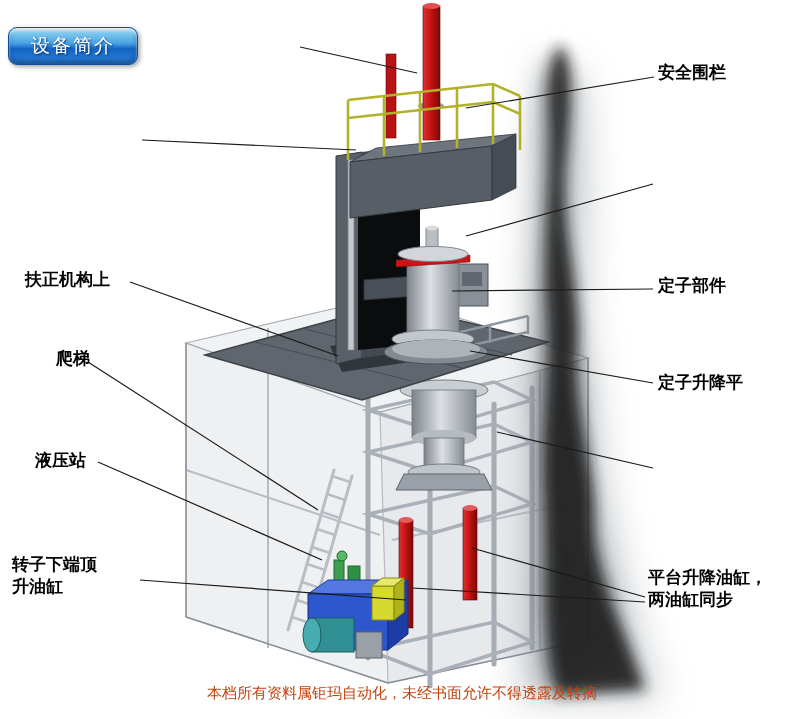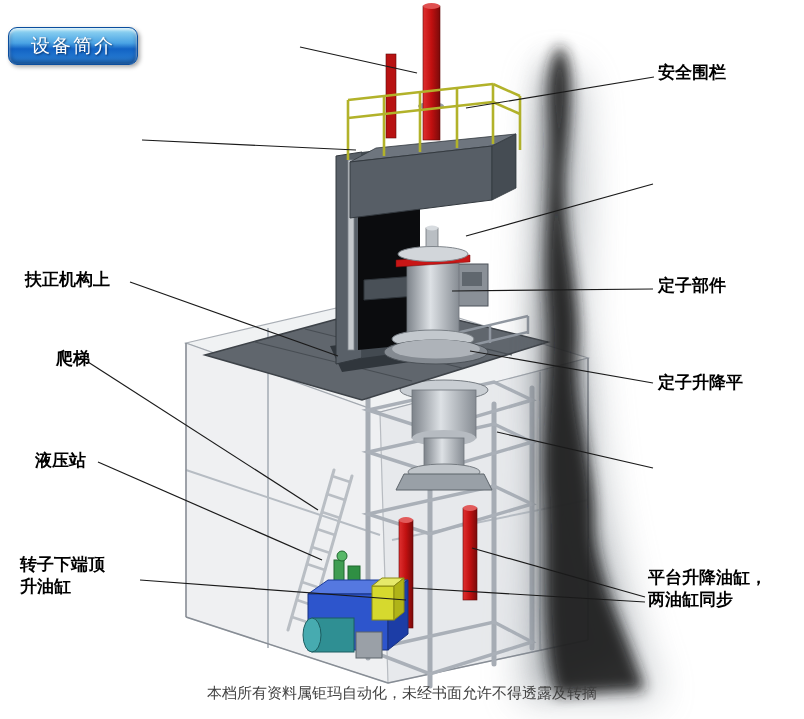--- a/index.html
+++ b/index.html
@@ -10,21 +10,21 @@
   .badge{position:absolute;left:8px;top:27px;width:128px;height:36px;border-radius:9px;
         background:linear-gradient(180deg,#9bdcf4 0%,#4aa3e4 42%,#1263c4 58%,#2f86d8 100%);
         border:1px solid #0b4e9e;
         box-shadow:inset 0 2px 3px rgba(255,255,255,.75), inset 0 -3px 5px rgba(0,30,80,.55), 2px 2px 4px rgba(0,0,0,.35);
         color:#ffffff;font-size:19px;font-weight:400;letter-spacing:2px;
         display:flex;align-items:center;justify-content:center;
         text-shadow:1px 1px 2px rgba(0,40,90,.85);}
   .lbl{position:absolute;font-size:17px;font-weight:600;color:#000;line-height:1.32;
        white-space:pre-line;}
   .footer{position:absolute;left:0;right:0;top:684px;text-align:center;
-          font-size:15px;color:#404040;font-weight:500;}
+          font-size:15px;color:#c2410c;font-weight:500;}
 </style>
 </head>
 <body>
 
 <div class="page">
 
   <svg class="scene" viewBox="0 0 804 719">
     <defs>
       <linearGradient id="gCyl" x1="0" y1="0" x2="1" y2="0">
         <stop offset="0" stop-color="#7d838a"></stop>
@@ -216,20 +216,20 @@
   </svg>
 
   <div class="badge">设备简介</div>
 
   <div class="lbl" style="left:658px;top:62px">安全围栏</div>
   <div class="lbl" style="left:25px;top:269px">扶正机构上</div>
   <div class="lbl" style="left:658px;top:275px">定子部件</div>
   <div class="lbl" style="left:56px;top:348px">爬梯</div>
   <div class="lbl" style="left:658px;top:372px">定子升降平</div>
   <div class="lbl" style="left:35px;top:450px">液压站</div>
-  <div class="lbl" style="left:20px;top:554px">转子下端顶
+  <div class="lbl" style="left:12px;top:554px">转子下端顶
 升油缸</div>
   <div class="lbl" style="left:648px;top:567px">平台升降油缸，
 两油缸同步</div>
 
   <div class="footer">本档所有资料属钜玛自动化，未经书面允许不得透露及转摘</div>
 
 </div>
 
 </body></html>

